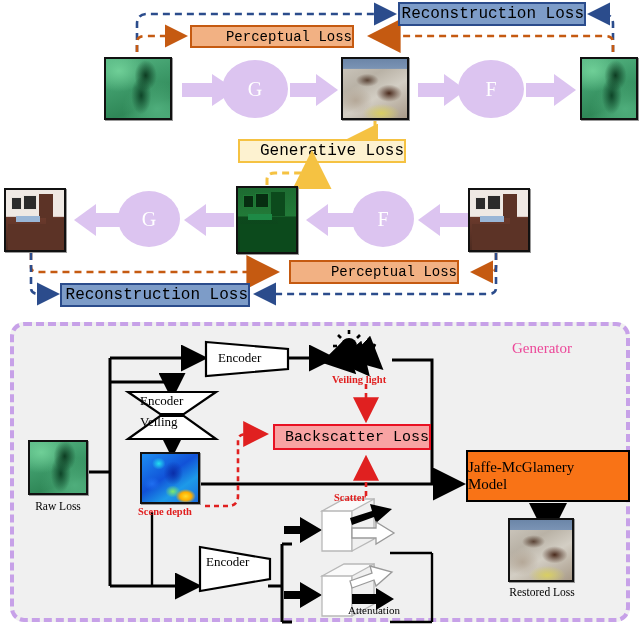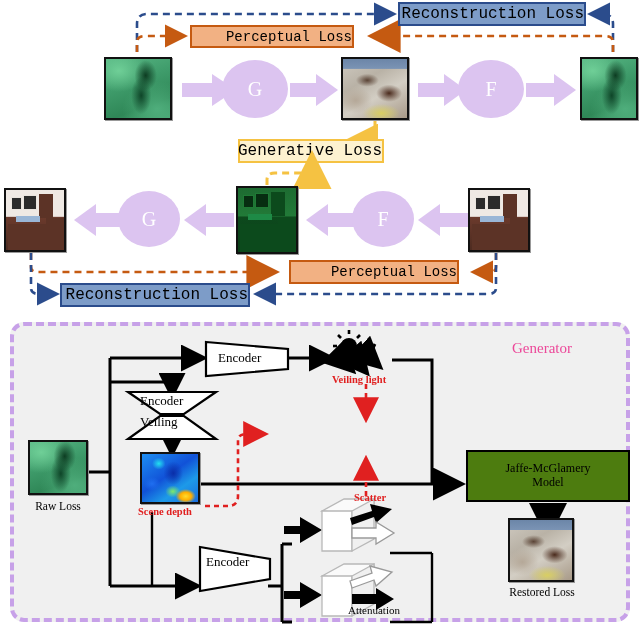--- a/index.html
+++ b/index.html
@@ -152,25 +152,25 @@
     position:absolute;
     font-size:15px;
     color:#ec4899;
     white-space:nowrap;
   }
 
   
   .wbox {
     position:absolute;
     box-sizing:border-box;
-    background:#4d7c0f;
+    background:#f97316;
     border:2px solid #000;
-    display:flex; align-items:center; justify-content:center;
+    display:flex; align-items:flex-start; justify-content:center;
     text-align:center;
-    font-size:12px;
+    font-size:15px;
     line-height:1.15;
     color:#000;
   }
   .shape-label {
     position:absolute;
     font-size:13px;
     color:#000;
     white-space:nowrap;
     z-index:6;
   }
@@ -209,21 +209,21 @@
   </svg>
 
   <div class="loss-box box-recon" style="left:398px;top:2px;width:188px;height:24px;">
     <span>Reconstruction Loss</span>
   </div>
 
   <div class="loss-box box-percep" style="left:190px;top:25px;width:164px;height:23px;">
     <span>Perceptual Loss</span>
   </div>
 
-  <div class="loss-box box-gen" style="left:238px;top:139px;width:146px;height:24px;">
+  <div class="loss-box box-gen" style="left:238px;top:139px;width:168px;height:24px;">
     <span>Generative Loss</span>
   </div>
 
   <div class="photo photo-underwater" style="left:104px;top:57px;width:68px;height:63px;"></div>
 
   <svg class="p-arrow" style="left:182px;top:73px;" width="56" height="34">
     <path d="M0,10 L30,10 L30,1 L54,17 L30,33 L30,24 L0,24 z" fill="#DCC4F0"></path>
   </svg>
 
   <div class="p-circle" style="left:222px;top:60px;width:66px;height:58px;">
@@ -431,40 +431,43 @@
   <div class="shape-label" style="left:140px;top:393px;">Encoder</div>
   <div class="shape-label" style="left:140px;top:414px;">Veiling</div>
 
   <svg style="left:198px;top:545px;" width="74" height="48">
     <path d="M2,2 L72,14 L72,34 L2,46 z" fill="#ffffff" stroke="#000" stroke-width="2.2"></path>
   </svg>
   <div class="shape-label" style="left:206px;top:554px;">Encoder</div>
 
   <div class="red-label" style="left:332px;top:374px;">Veiling light</div>
 
+  <div class="loss-box box-backscatter" style="left:273px;top:424px;width:158px;height:26px;font-size:15px;">
+    <span>Backscatter Loss</span>
+  </div>
 
   <div class="photo photo-underwater" style="left:28px;top:440px;width:60px;height:55px;"></div>
   <div class="caption" style="left:22px;top:500px;width:72px;">Raw Loss</div>
 
   <div class="photo photo-depth" style="left:140px;top:452px;width:60px;height:52px;"></div>
   <div class="red-label" style="left:138px;top:506px;">Scene depth</div>
 
   <svg style="left:288px;top:495px;" width="110" height="62">
 
     <path d="M-4,31 L12,31 L12,22 L34,35 L12,48 L12,39 L-4,39 z" fill="#000"></path>
 
     <path d="M34,16 L56,4 L86,4 L86,22 z" fill="#fafafa" stroke="#b8b8b8" stroke-width="1.3"></path>
     <path d="M34,16 L34,56 L64,56 L64,16 z" fill="#ffffff" stroke="#b8b8b8" stroke-width="1.3"></path>
     <path d="M64,16 L86,4 L86,44 L64,56 z" fill="#f0f0f0" stroke="#b8b8b8" stroke-width="1.3"></path>
 
     <path d="M62,23 L84,16 L82,9 L104,14 L88,28 L86,22 L64,30 z" fill="#000"></path>
 
     <path d="M64,33 L88,33 L88,27 L106,38 L88,49 L88,43 L64,43 z" fill="#ffffff" stroke="#9a9a9a" stroke-width="1.3"></path>
   </svg>
-  <div class="red-label" style="left:334px;top:492px;margin-left:20px;">Scatter</div>
+  <div class="red-label" style="left:334px;top:492px;">Scatter</div>
 
   <svg style="left:288px;top:560px;" width="110" height="62">
     <path d="M-4,31 L12,31 L12,22 L34,35 L12,48 L12,39 L-4,39 z" fill="#000"></path>
     <path d="M34,16 L56,4 L86,4 L86,22 z" fill="#fafafa" stroke="#b8b8b8" stroke-width="1.3"></path>
     <path d="M34,16 L34,56 L64,56 L64,16 z" fill="#ffffff" stroke="#b8b8b8" stroke-width="1.3"></path>
     <path d="M64,16 L86,4 L86,44 L64,56 z" fill="#f0f0f0" stroke="#b8b8b8" stroke-width="1.3"></path>
 
     <path d="M62,21 L84,13 L82,6 L104,12 L88,26 L86,20 L64,28 z" fill="#ffffff" stroke="#9a9a9a" stroke-width="1.3"></path>
 
     <path d="M64,34 L88,34 L88,28 L106,39 L88,50 L88,44 L64,44 z" fill="#000"></path>

